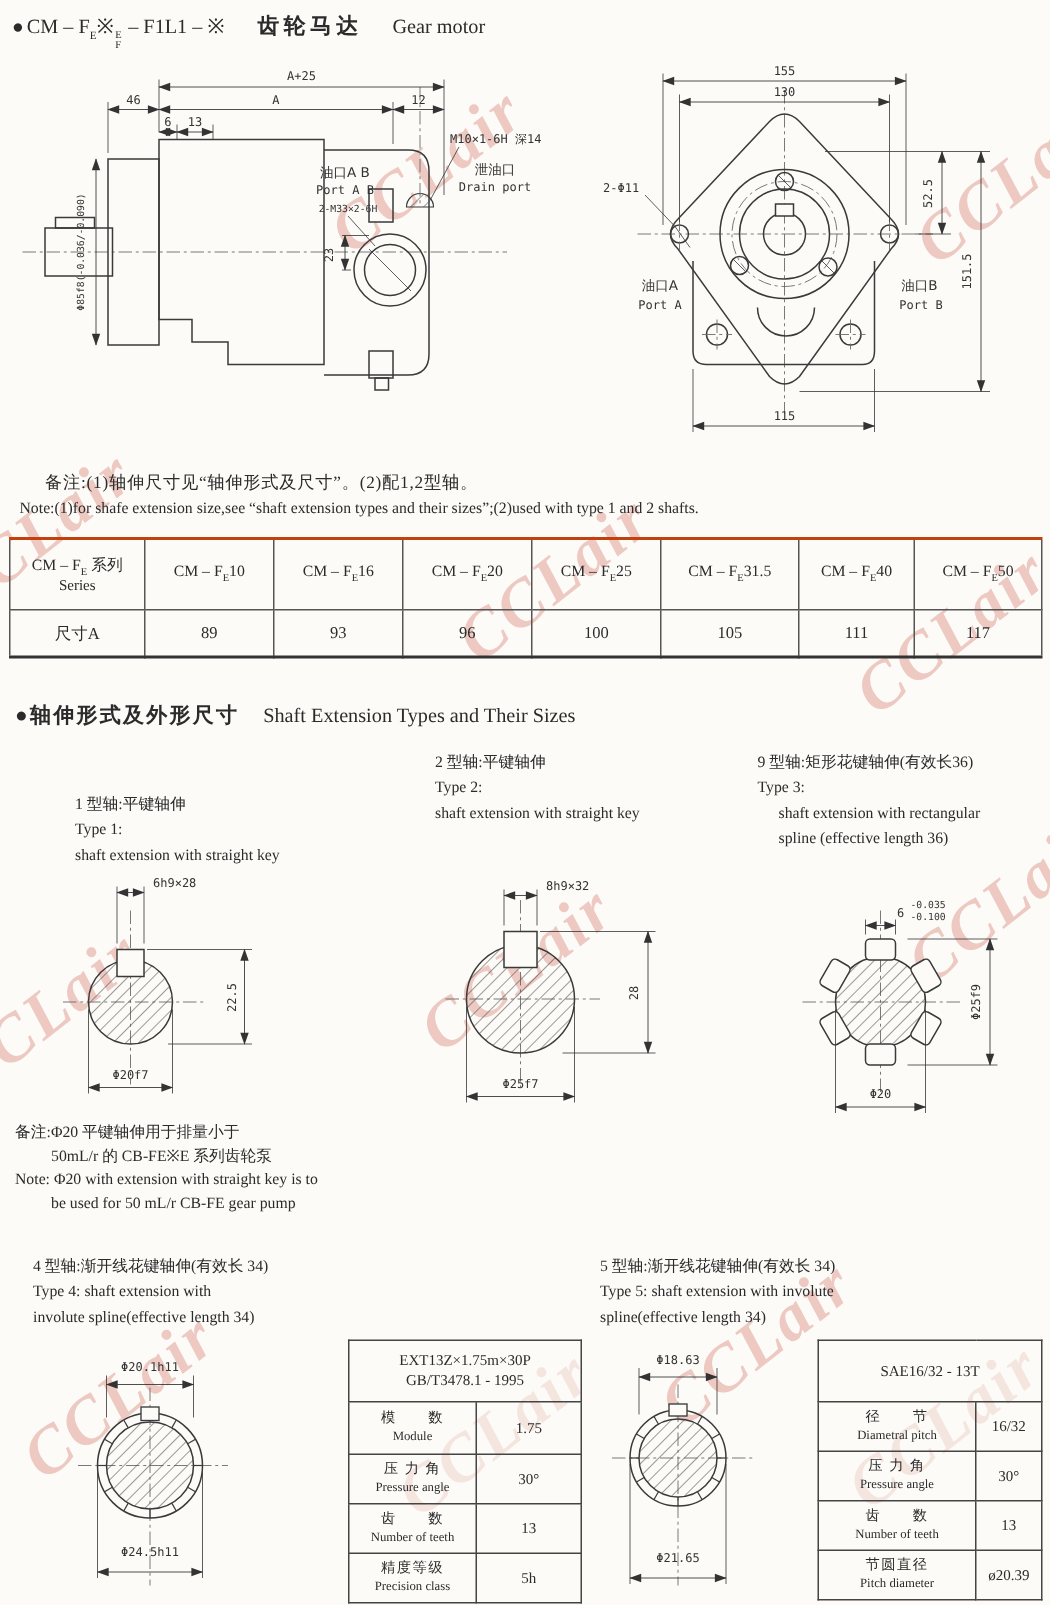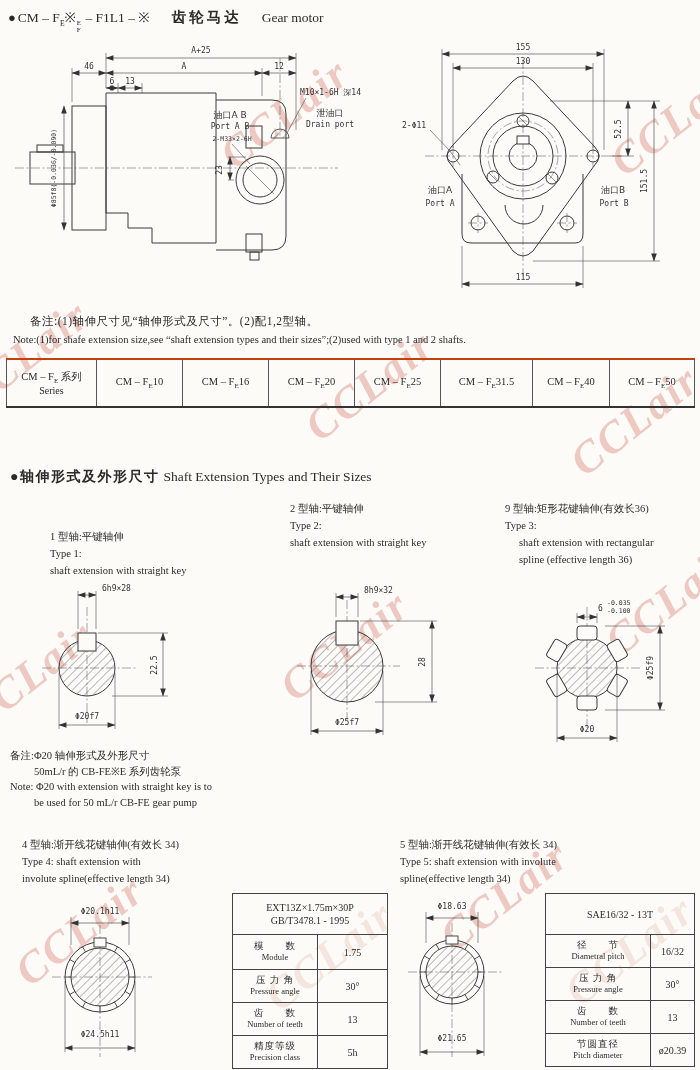--- a/index.html
+++ b/index.html
@@ -36,21 +36,21 @@
   .sizetbl td,.sizetbl th{border:1px solid #555;text-align:center;vertical-align:middle;
            padding:0;font-weight:normal}
   .sizetbl tr.h td{height:46px;font-size:10.5px}
   .sizetbl tr.d td{height:30px;font-size:11px}
   .sizetbl{border-top:2px solid #c2410c;border-bottom:2px solid #333}
   .sizetbl sub{font-size:7px}
   .ser1{font-size:10.5px}.ser2{font-size:10px}
   
   .sec{position:absolute;left:10px;top:468px;font-size:13.5px;white-space:nowrap}
   .sec .cn{font-weight:bold;font-size:14px;letter-spacing:1.5px}
-  .sec .en{margin-left:4px;font-size:13.5px}
+  .sec .en{margin-left:16px;font-size:13.5px}
   
   .tdesc{position:absolute;font-size:10.5px;line-height:17px;white-space:nowrap}
   .ind{padding-left:14px}
   
   .snote{position:absolute;left:10px;top:748px;font-size:10.5px;line-height:15.5px;white-space:nowrap}
   .snote .i{padding-left:24px}
   
   .ptable{position:absolute;border-collapse:collapse;font-size:10px}
   .ptable td{border:1px solid #444;text-align:center;vertical-align:middle;padding:0;background:rgba(252,251,248,.55)}
   .ptable .lab{line-height:11px}
@@ -227,20 +227,30 @@
         <div class="ser2">Series</div>
       </td>
       <td><span>CM – F</span><sub>E</sub><span>10</span></td>
       <td><span>CM – F</span><sub>E</sub><span>16</span></td>
       <td><span>CM – F</span><sub>E</sub><span>20</span></td>
       <td><span>CM – F</span><sub>E</sub><span>25</span></td>
       <td><span>CM – F</span><sub>E</sub><span>31.5</span></td>
       <td><span>CM – F</span><sub>E</sub><span>40</span></td>
       <td><span>CM – F</span><sub>E</sub><span>50</span></td>
     </tr>
+    <tr class="d">
+      <td>尺寸A</td>
+      <td>89</td>
+      <td>93</td>
+      <td>96</td>
+      <td>100</td>
+      <td>105</td>
+      <td>111</td>
+      <td>117</td>
+    </tr>
   </tbody>
     </table>
 
   <div class="sec">
     <span class="cn"><span>●</span><span>轴伸形式及外形尺寸</span></span><span class="en">Shaft Extension Types and Their Sizes</span>
   </div>
 
   <div class="tdesc" style="left:50px;top:528px">
     <div>1 型轴:平键轴伸</div>
       <div>Type 1:</div>
@@ -330,21 +340,21 @@
     <line class="ext" x1="90" y1="155" x2="150" y2="155"></line>
     <line class="dim" x1="145" y1="71" x2="145" y2="155" marker-start="url(#arr)" marker-end="url(#arr)"></line>
     <text class="dt" x="138" y="113" text-anchor="middle" transform="rotate(-90 138 113)">Φ25f9</text>
     <line class="ext" x1="42" y1="118" x2="42" y2="187"></line>
     <line class="ext" x1="102" y1="118" x2="102" y2="187"></line>
     <line class="dim" x1="42" y1="183" x2="102" y2="183" marker-start="url(#arr)" marker-end="url(#arr)"></line>
     <text class="dt" x="72" y="177" text-anchor="middle">Φ20</text>
   </svg>
 
   <div class="snote">
-    <div>备注:Φ20 轴伸形式及外形尺寸</div>
+    <div>备注:Φ20 平键轴伸用于排量小于</div>
     <div class="i">50mL/r 的 CB-FE※E 系列齿轮泵</div>
     <div>Note: Φ20 with extension with straight key is to</div>
     <div class="i">be used for 50 mL/r CB-FE gear pump</div>
   </div>
 
   <div class="tdesc" style="left:22px;top:836px">
     <div>4 型轴:渐开线花键轴伸(有效长 34)</div>
       <div>Type 4: shaft extension with</div>
       <div>involute spline(effective length 34)</div>
   </div>

